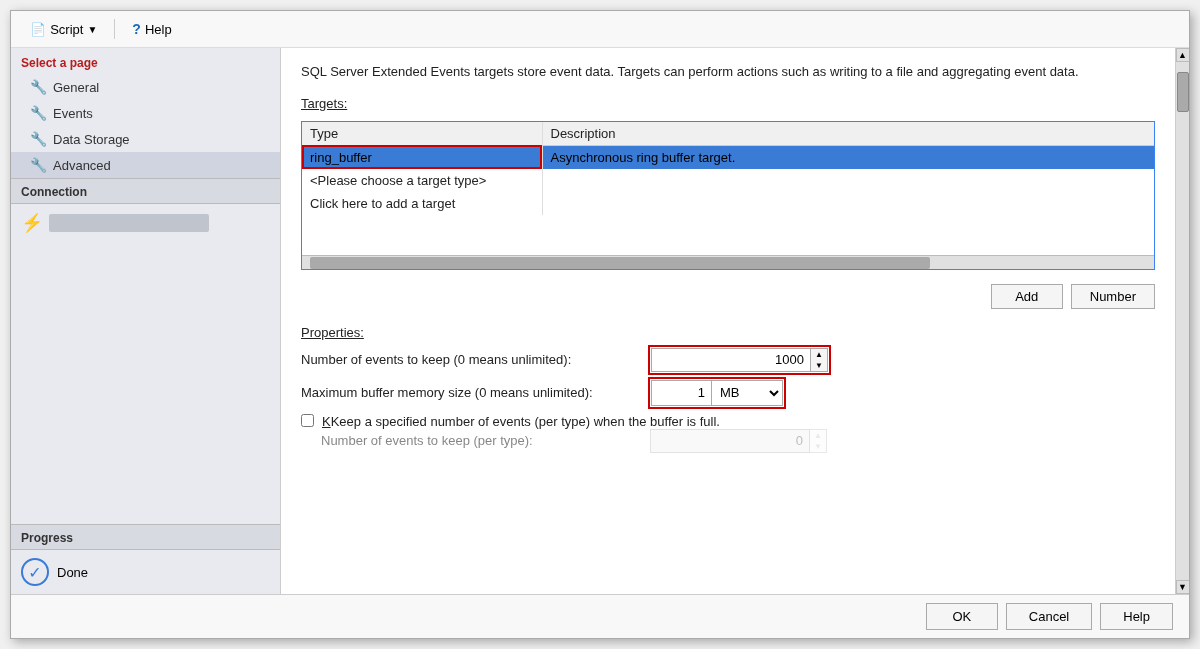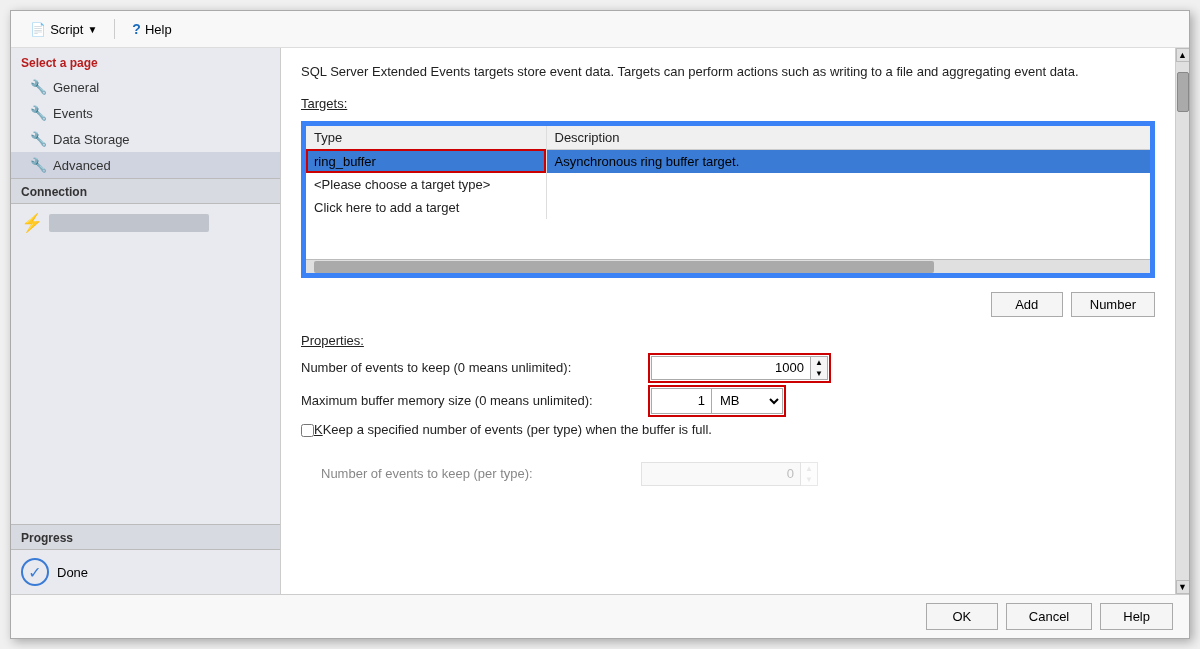--- a/index.html
+++ b/index.html
@@ -150,21 +150,21 @@
     }
     .section-label {
       font-size: 13px;
       font-weight: normal;
       color: #222;
       margin-top: 4px;
       text-decoration: underline;
     }
     
     .targets-table-wrap {
-      border: 5px solid #3b82f6;
+      border: 1px solid #3b82f6;
       background: #fff;
       max-width: 860px;
     }
     .targets-table {
       width: 100%;
       border-collapse: collapse;
       font-size: 13px;
     }
     .targets-table thead tr {
       background: #f0f0f0;
@@ -301,31 +301,32 @@
       border: none;
       background: #fff;
       font-size: 13px;
       padding: 0 4px;
       cursor: pointer;
       outline: none;
       width: 70px;
     }
     .checkbox-row {
       display: flex;
-      align-items: flex-end;
-      margin-bottom: 25px;
+      align-items: flex-start;
+      gap: 8px;
+      margin-bottom: 0;
     }
     .checkbox-label {
       font-size: 13px;
       color: #222;
     }
     .disabled-prop-row {
       display: flex;
       align-items: center;
-      gap: 0;
+      gap: 9px;
       margin-bottom: 8px;
       opacity: 0.55;
     }
     .disabled-input {
       width: 160px;
       height: 24px;
       border: 1px solid #ccc;
       padding: 2px 6px;
       font-size: 13px;
       text-align: right;

